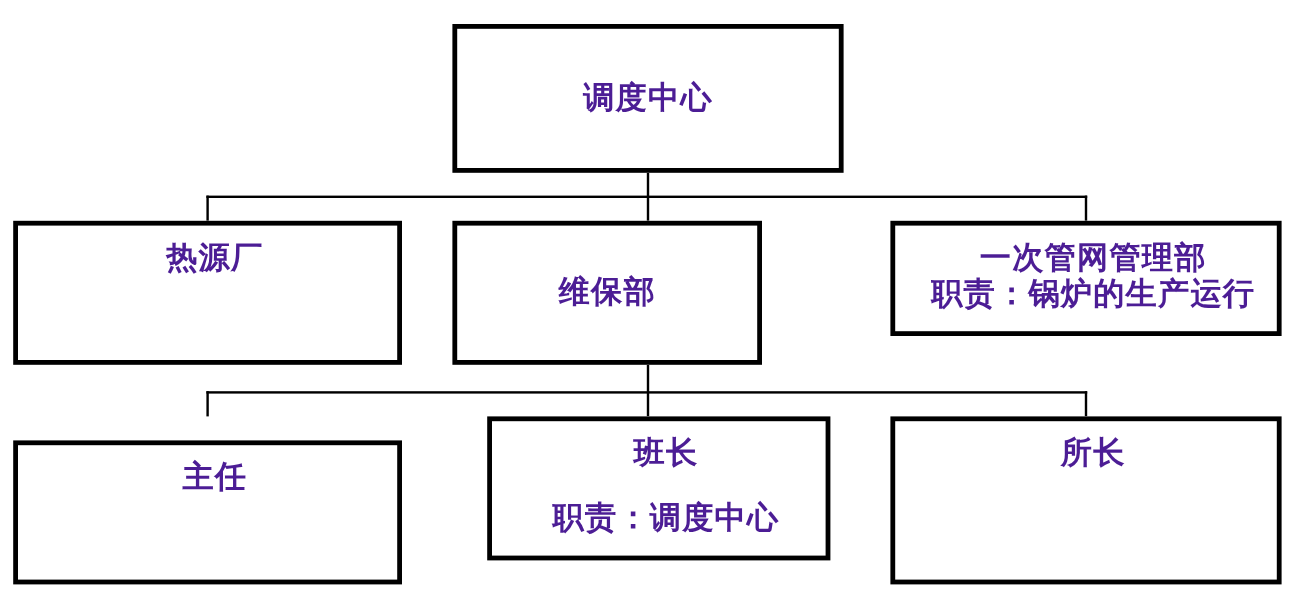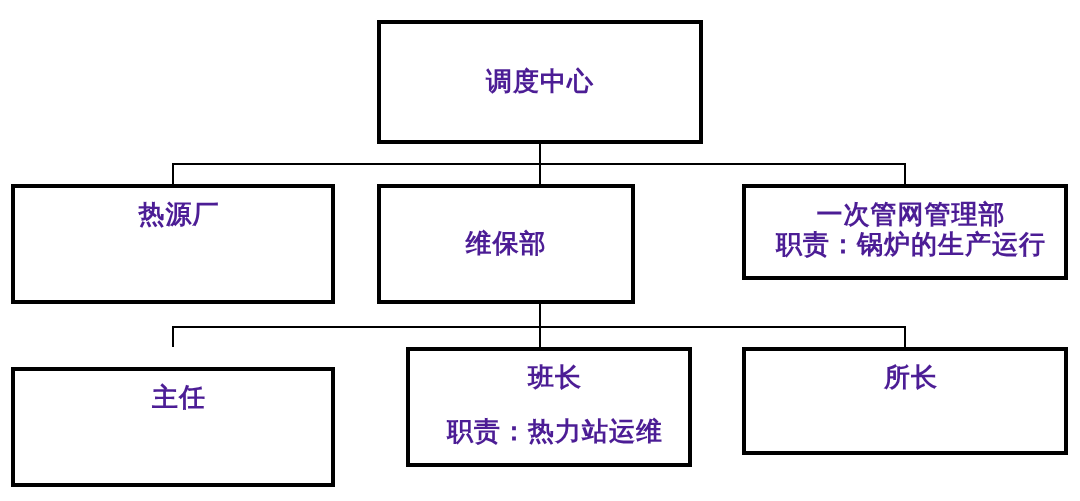--- a/index.html
+++ b/index.html
@@ -34,21 +34,21 @@
 
   
   .n-root  { left: 377px; top: 20px;  width: 326px; height: 124px; }
   
   .n-l2-0  { left: 11px;  top: 184px; width: 324px; height: 120px; }
   .n-l2-1  { left: 377px; top: 184px; width: 258px; height: 120px; }
   .n-l2-2  { left: 742px; top: 184px; width: 326px; height: 96px; }
   
   .n-l3-0  { left: 11px;  top: 367px; width: 324px; height: 120px; }
   .n-l3-1  { left: 394px; top: 347px; width: 286px; height: 120px; margin-left: 12px; }
-  .n-l3-2  { left: 742px; top: 347px; width: 326px; height: 108px; }
+  .n-l3-2  { left: 742px; top: 347px; width: 326px; height: 140px; }
 
   
   .c1-stem  { left: 539px; top: 144px; width: 2px;   height: 40px; }
   .c1-h     { left: 172px; top: 163px; width: 734px; height: 2px;  }
   .c1-left  { left: 172px; top: 163px; width: 2px;   height: 21px; }
   .c1-right { left: 904px; top: 163px; width: 2px;   height: 21px; }
 
   
   .c2-stem  { left: 539px; top: 304px; width: 2px;   height: 43px; }
   .c2-h     { left: 172px; top: 326px; width: 734px; height: 2px;  }
@@ -86,20 +86,20 @@
     <div class="node-title">一次管网管理部</div>
     <div class="node-duty">职责：锅炉的生产运行</div>
   </div>
 
   <div class="node double n-l3-0">
     <div class="node-title">主任</div>
   </div>
 
   <div class="node double n-l3-1">
     <div class="node-title">班长</div>
-    <div class="node-duty">职责：热力站运维</div>
+    <div class="node-duty">职责：调度中心</div>
   </div>
 
   <div class="node double n-l3-2">
     <div class="node-title">所长</div>
   </div>
 
 </div>
 
 </body></html>

